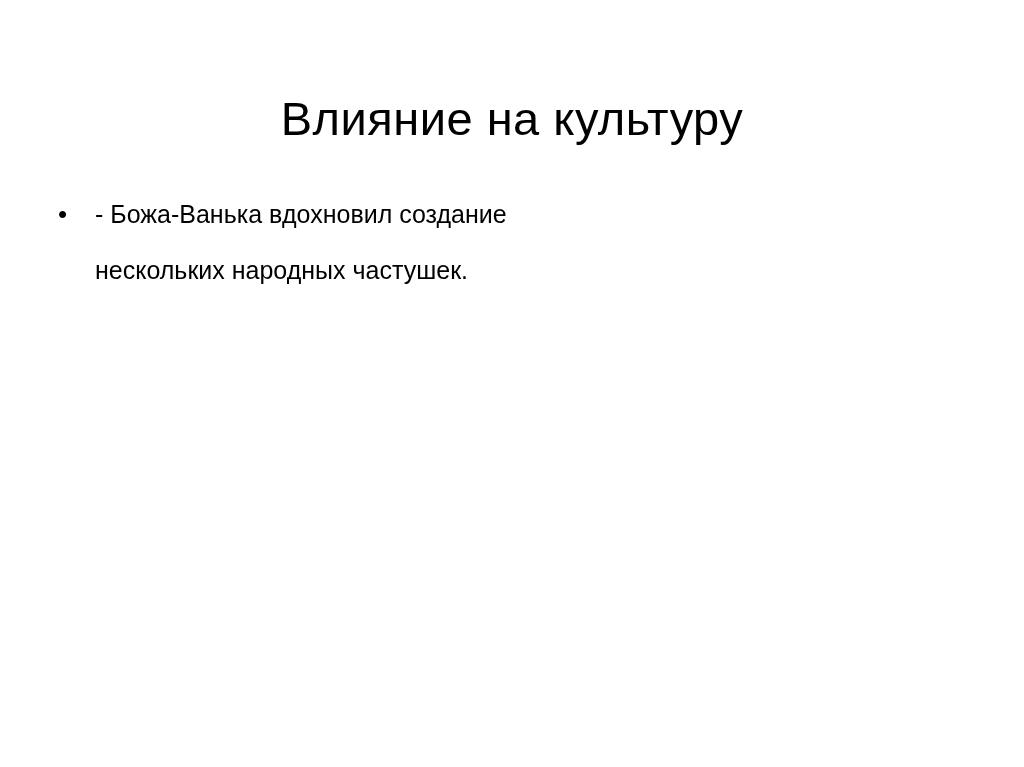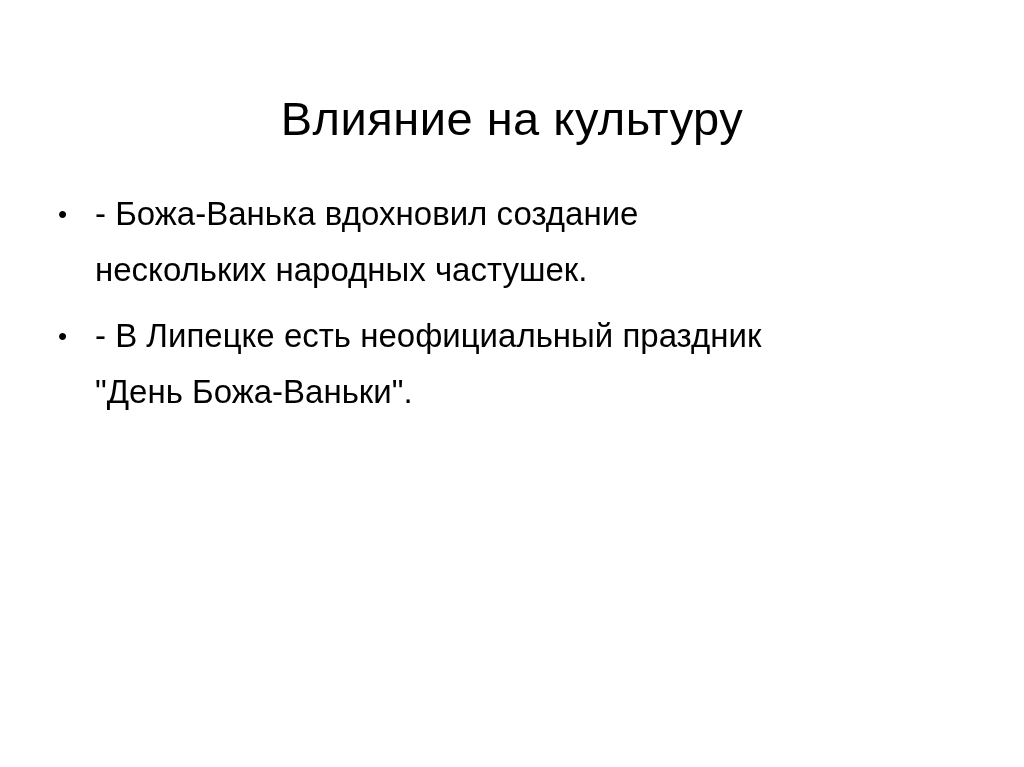--- a/index.html
+++ b/index.html
@@ -33,21 +33,21 @@
     left: 58px;
     width: 910px;
     margin: 0;
     padding: 0;
     list-style: none;
   }
   .bullet-item {
     position: relative;
     padding-left: 37px;
     margin-bottom: 10px;
-    font-size: 33px;
+    font-size: 25px;
     line-height: 56px;
     color: #000000;
   }
   .bullet-marker {
     position: absolute;
     left: 0;
     top: 0;
     width: 30px;
     line-height: 56px;
     font-size: 26px;
@@ -70,21 +70,16 @@
 
   <ul class="bullet-list">
 
     <li class="bullet-item">
       <span class="bullet-marker"></span>
       <span class="bullet-text">- Божа-Ванька вдохновил создание
 нескольких народных частушек.</span>
     </li>
 
 
-    <li class="bullet-item">
-      <span class="bullet-marker"></span>
-      <span class="bullet-text">- В Липецке есть неофициальный праздник
-"День Божа-Ваньки".</span>
-    </li>
 
   </ul>
 
 </div>
 
 </body></html>

